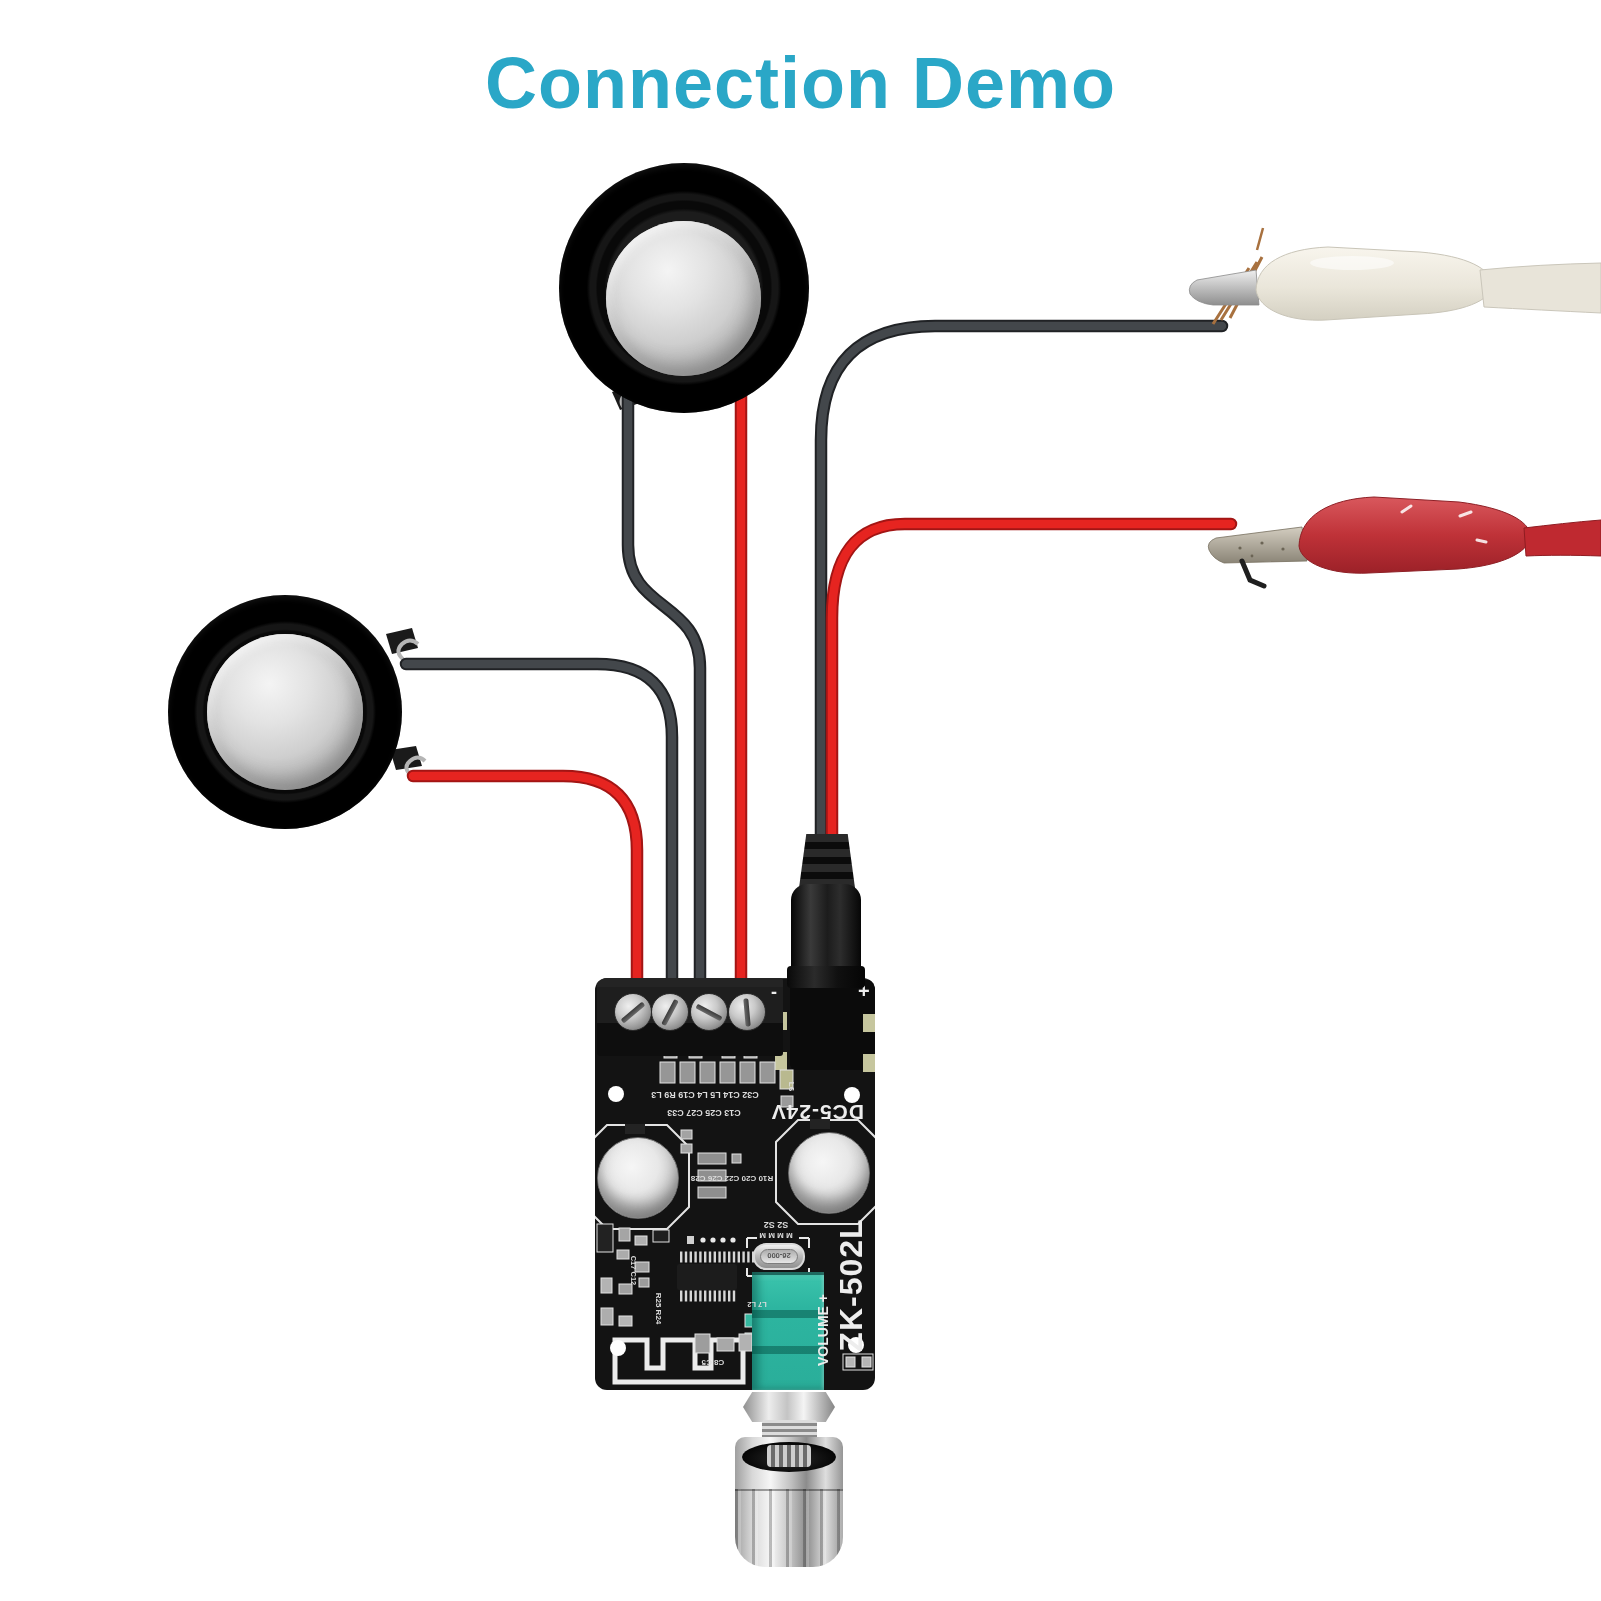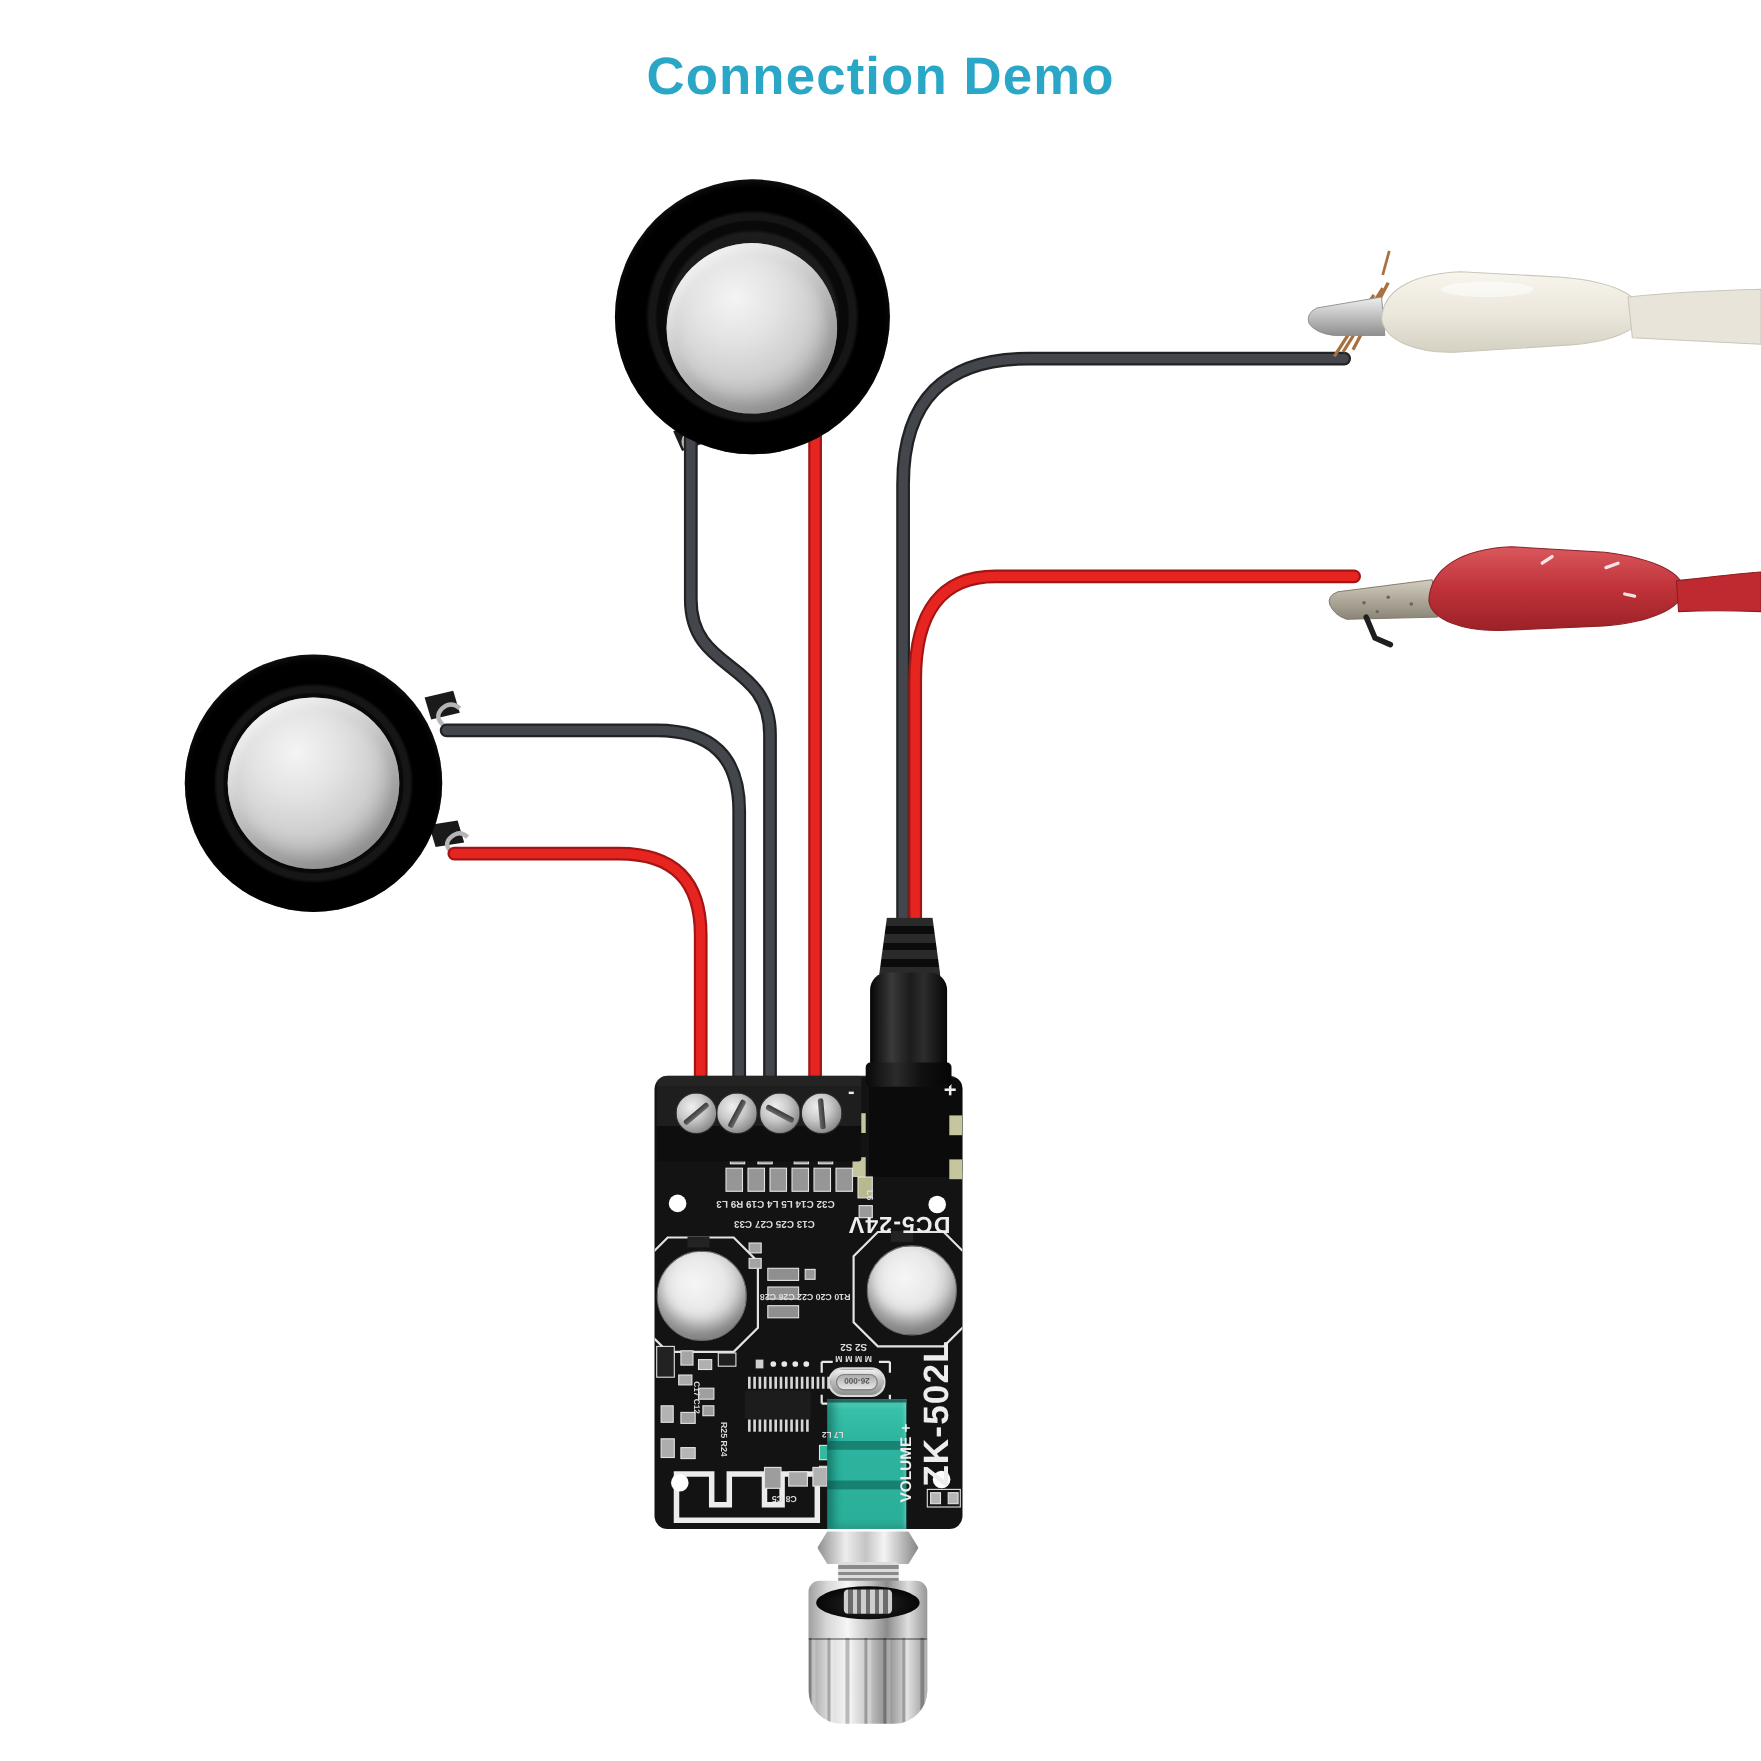--- a/index.html
+++ b/index.html
@@ -1,20 +1,20 @@
 <!DOCTYPE html>
 <html><head>
 <meta charset="utf-8">
 <style>
   html,body{margin:0;padding:0;background:#fff;}
   #canvas{position:relative;width:1601px;height:1601px;background:#ffffff;overflow:hidden;
           font-family:"Liberation Sans",sans-serif;}
   .abs{position:absolute;}
   
-  #title{left:0;top:42px;width:100%;text-align:center;font-size:48px;font-weight:700;
+  #title{left:0;top:42px;width:100%;text-align:center;font-size:72px;font-weight:700;
          letter-spacing:1px;color:#2aa7c7;}
   
   .speaker{border-radius:50%;
      background:radial-gradient(circle,#000 0 30%,#0a0a0a 31% 33%,#1c1c1c 36% 43%,#090909 45% 49%,#161616 50% 53%,#000 55% 100%);
      box-shadow:inset 0 3px 6px rgba(255,255,255,.07), inset 0 -4px 8px rgba(0,0,0,.6);}
   .cone{border-radius:50%;
      background:radial-gradient(circle at 40% 32%,#f4f4f4,#e3e3e3 28%,#cfcfcf 52%,#b3b3b3 74%,#969696 96%);
      box-shadow:inset -6px -10px 18px rgba(90,90,90,.45), inset 3px 5px 10px rgba(255,255,255,.8);}
   #speaker-top{left:559px;top:163px;width:250px;height:250px;}
   #speaker-top-cone{left:606px;top:221px;width:155px;height:155px;}

